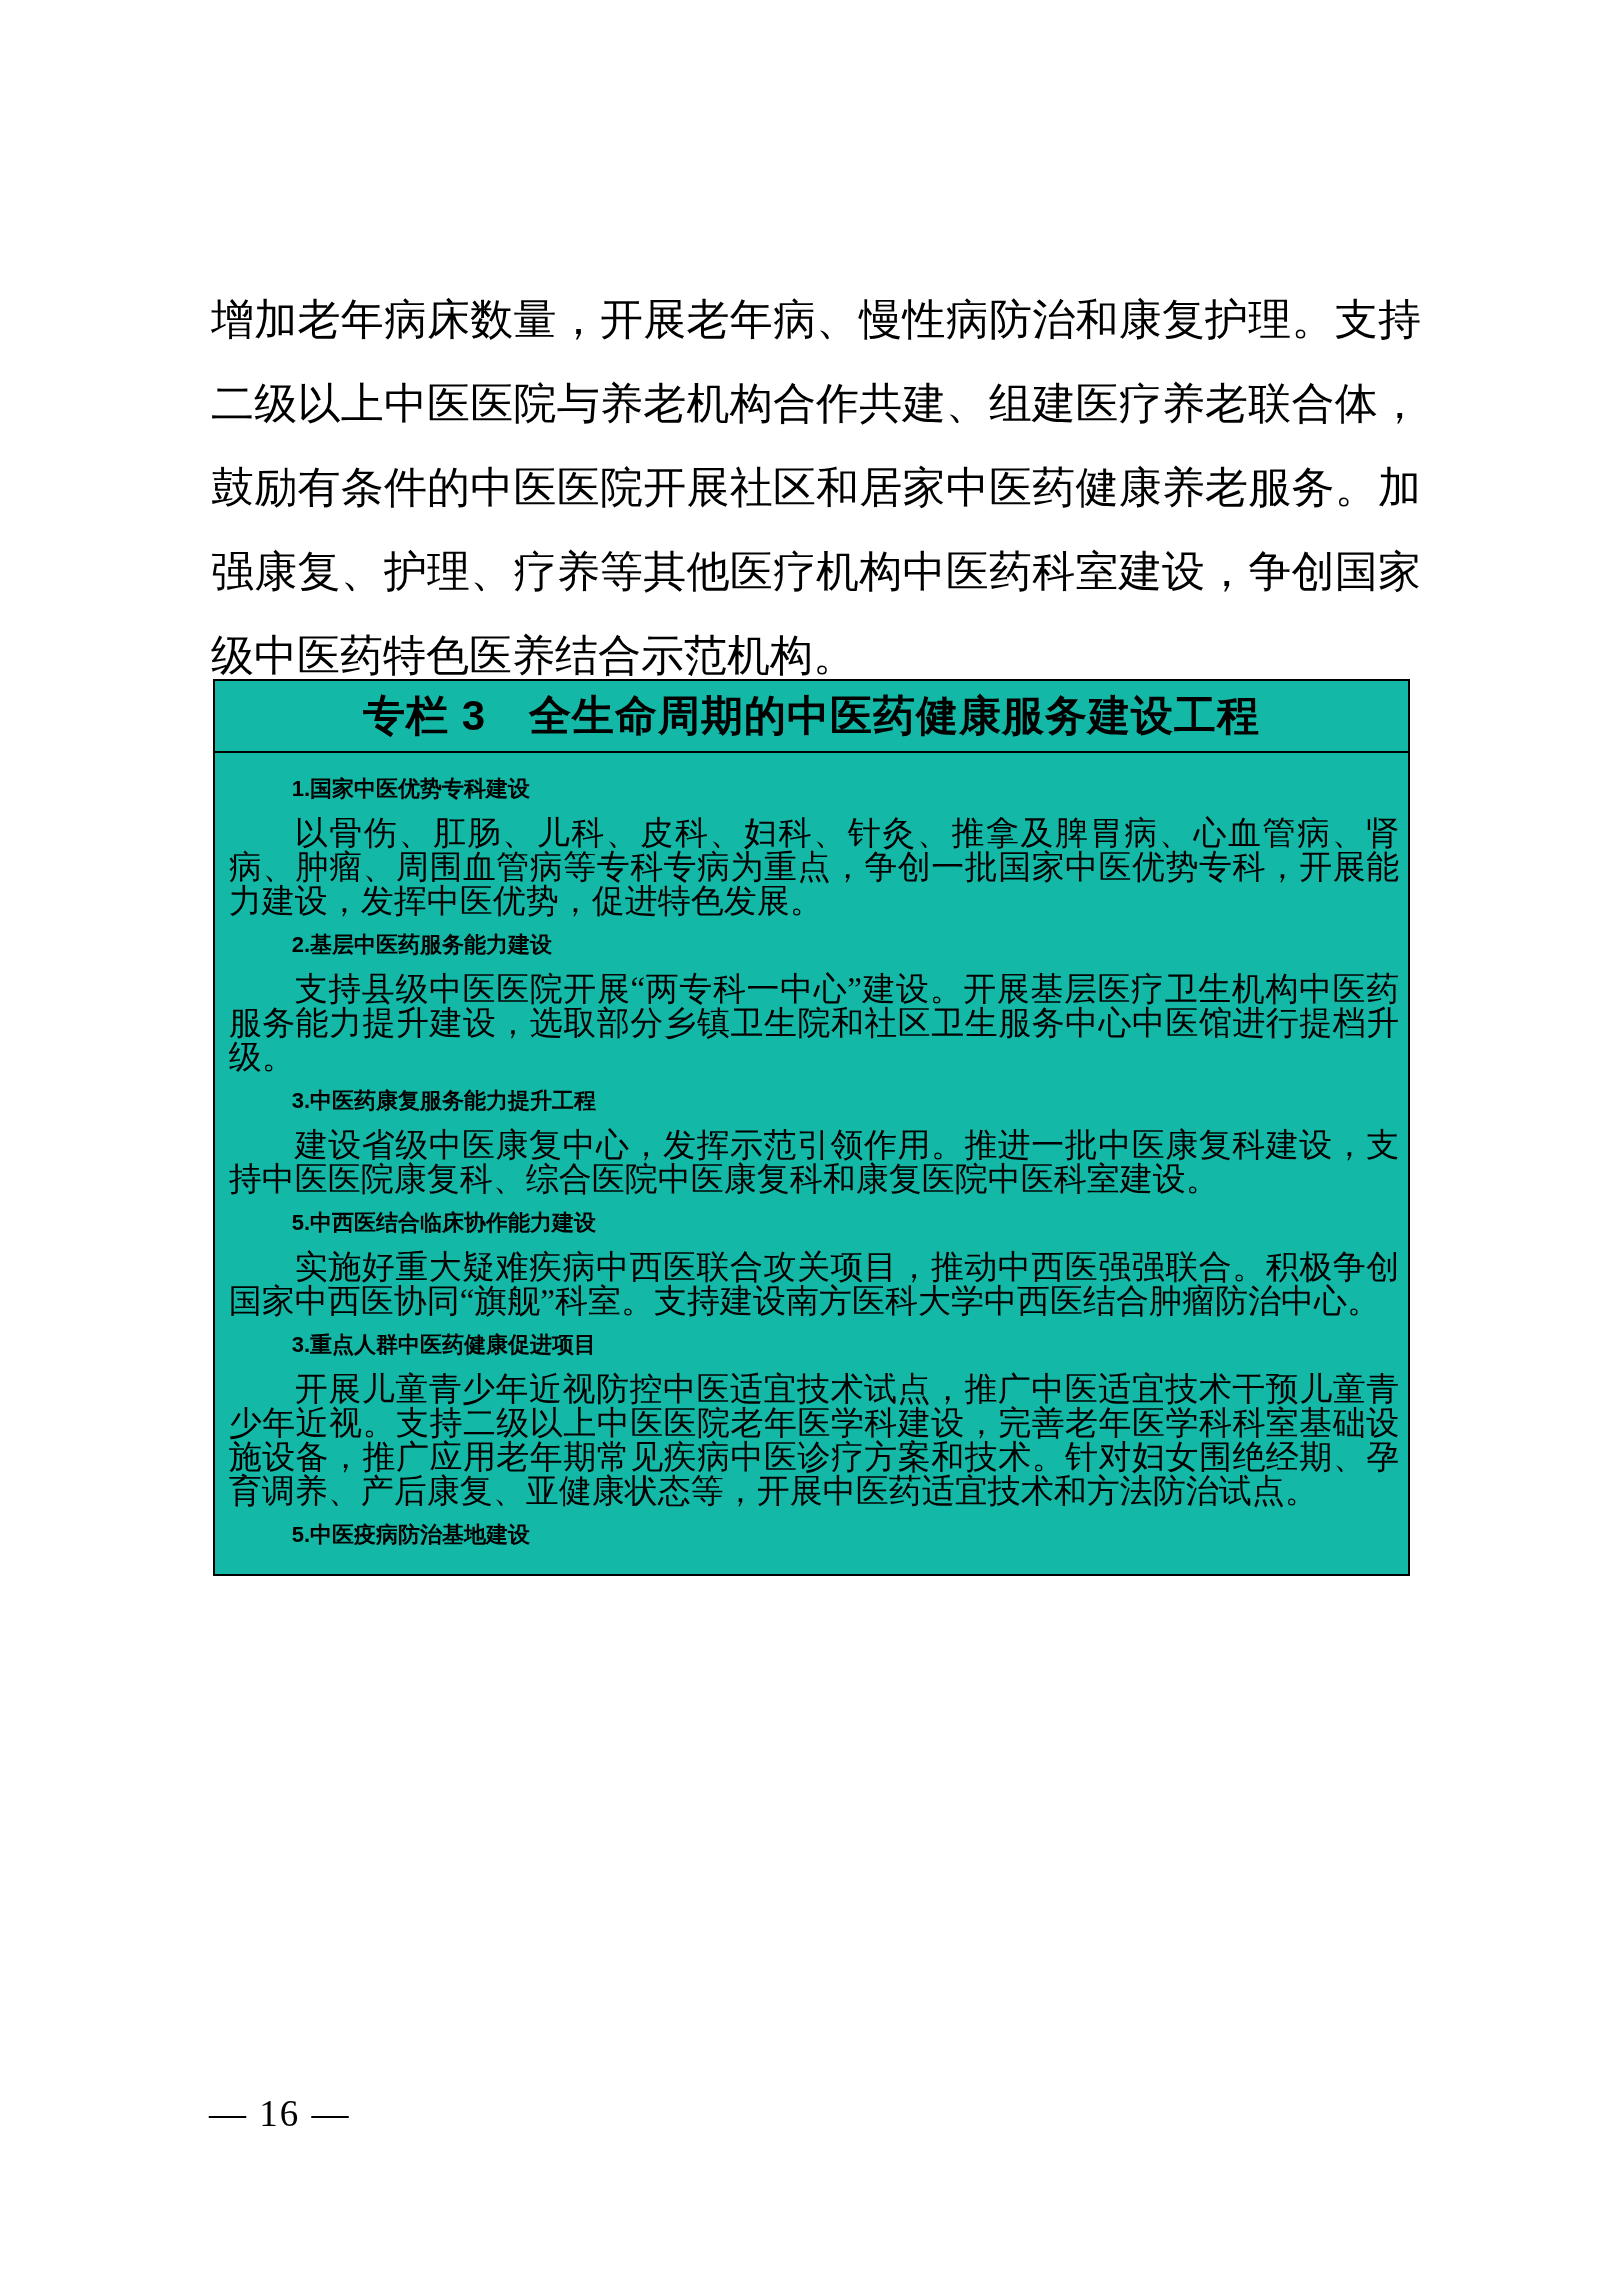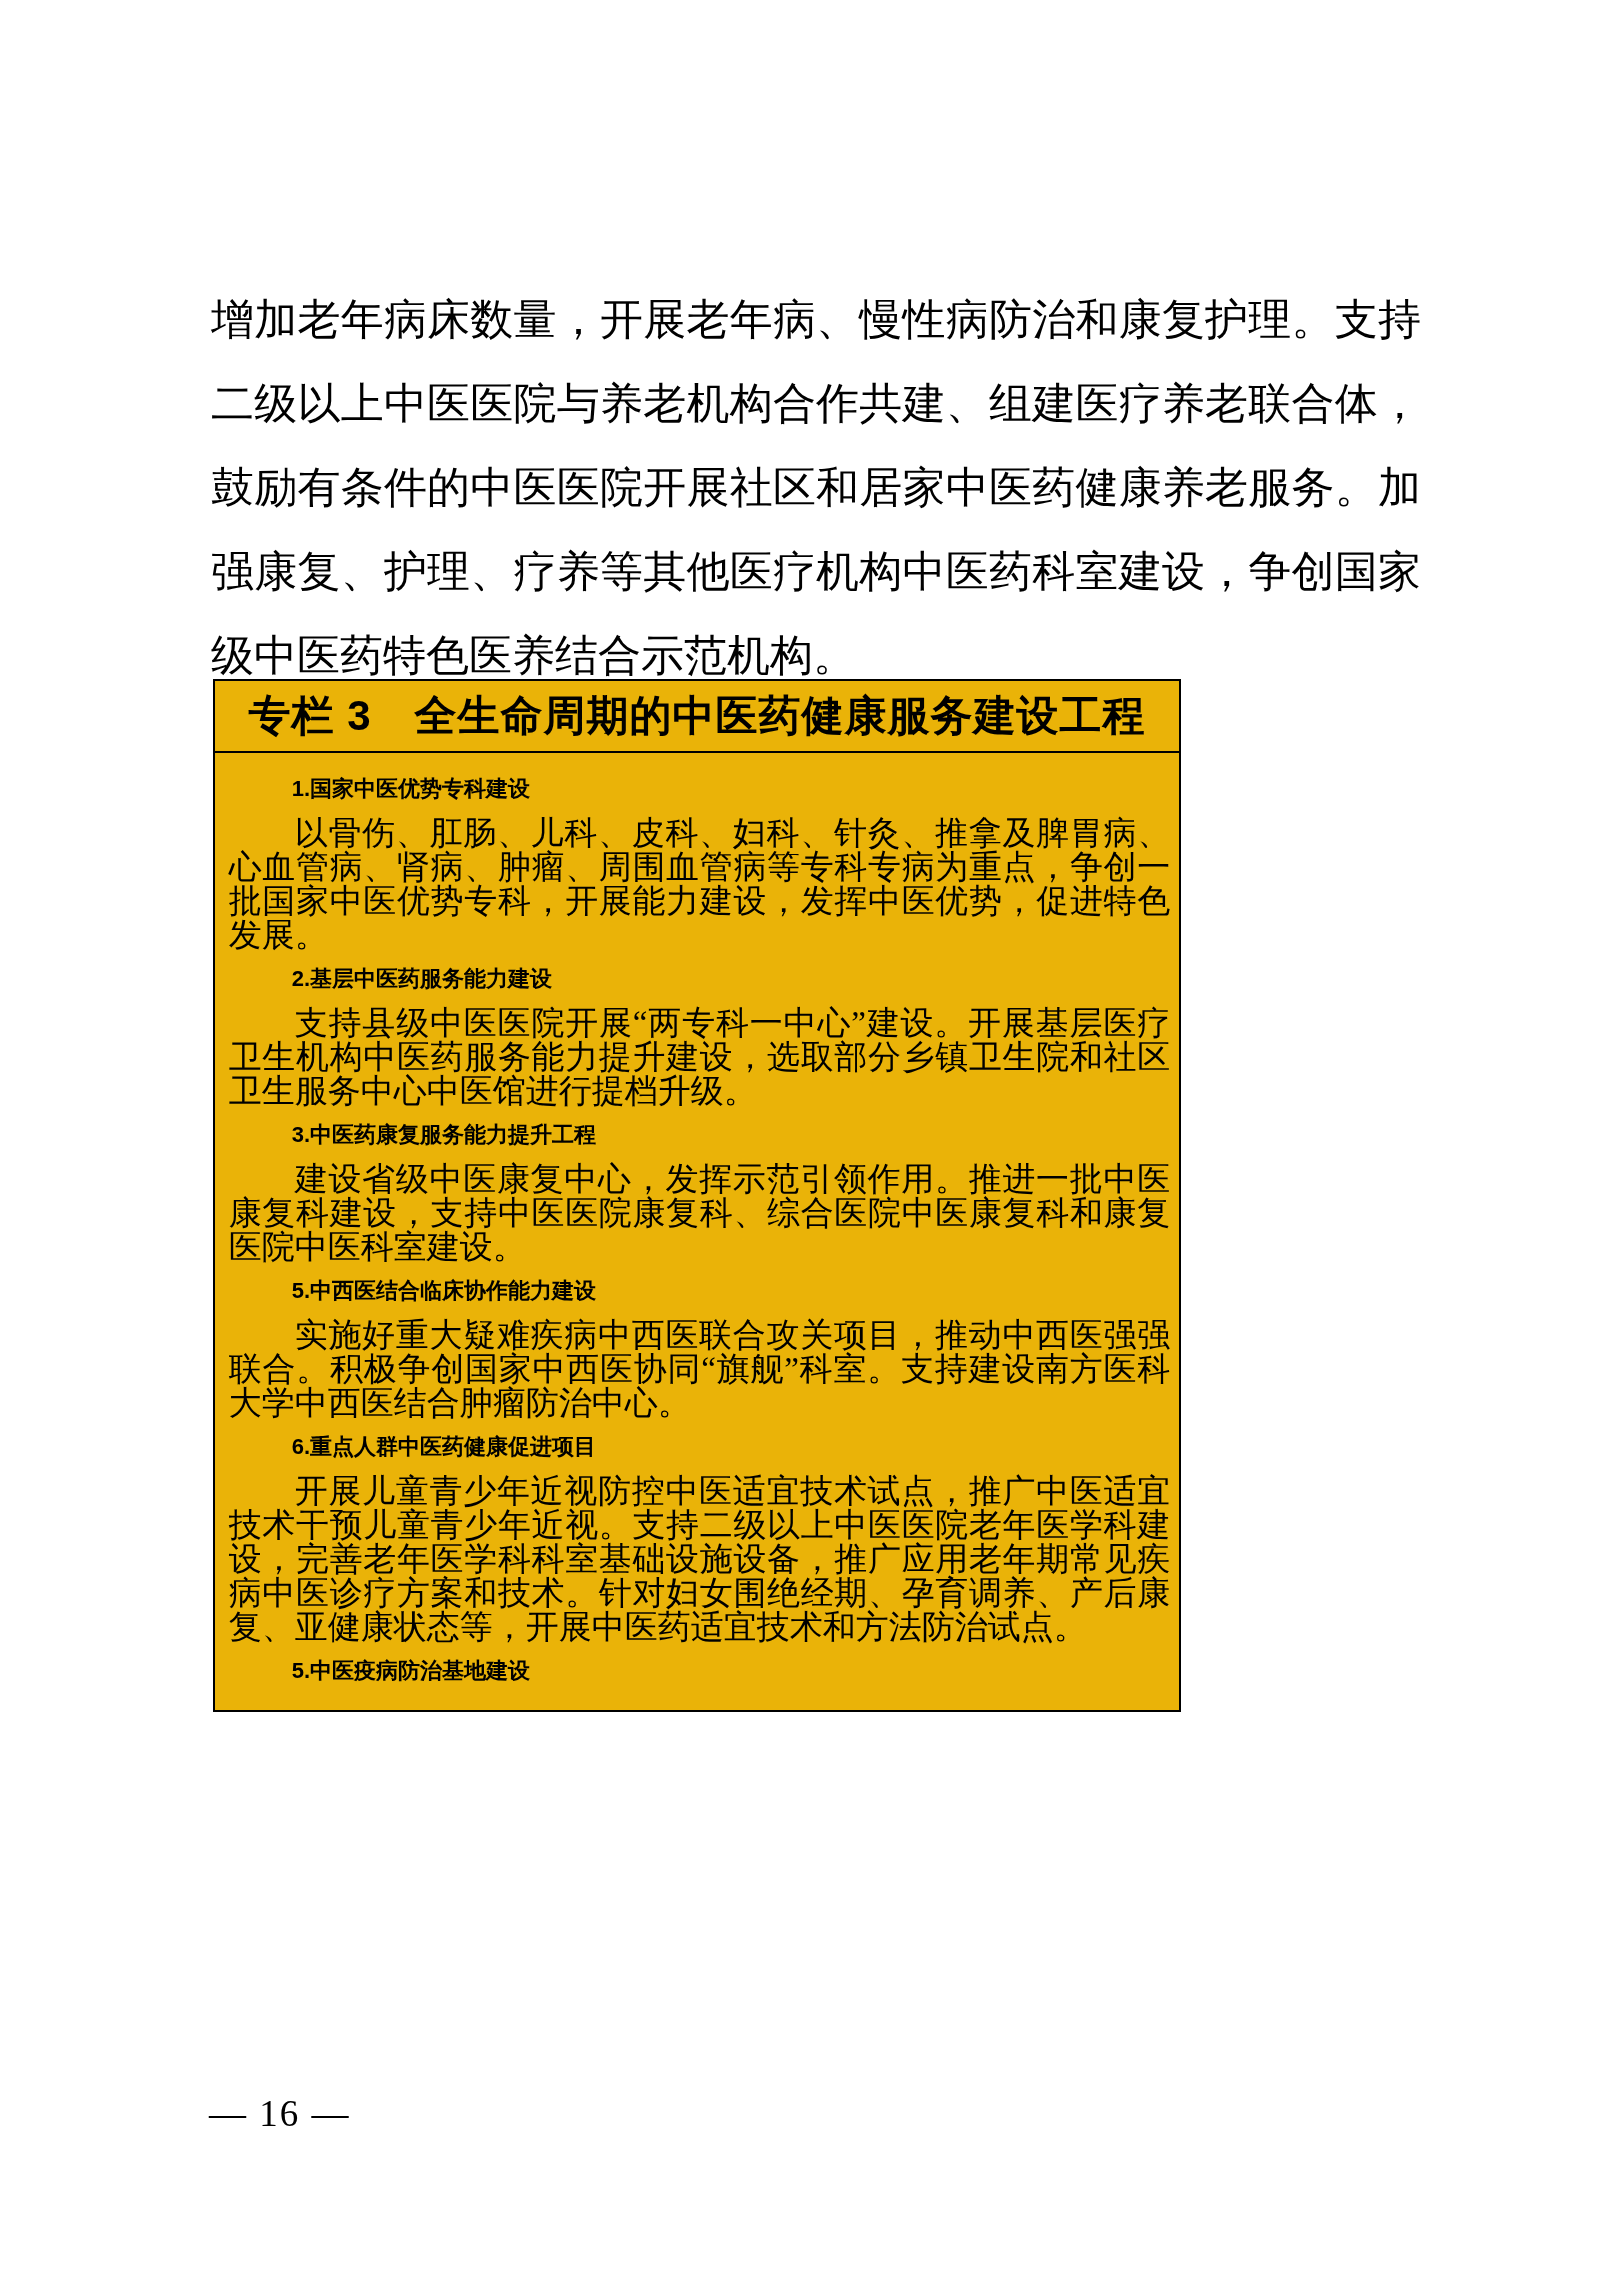--- a/index.html
+++ b/index.html
@@ -22,24 +22,24 @@
     margin: 0;
     font-size: 43px;
     line-height: 84px;
     text-align: justify;
     text-indent: 0;
   }
   .panel {
     position: absolute;
     left: 213px;
     top: 679px;
-    width: 968px;
+    width: 1197px;
     box-sizing: border-box;
     border: 2.9px solid #000000;
-    background: #eab308;
+    background: #14b8a6;
   }
   .panel-title {
     height: 70px;
     line-height: 70px;
     text-align: center;
     font-weight: bold;
     font-size: 42px;
     letter-spacing: 1px;
     border-bottom: 2px solid #000000;
     font-family: "Liberation Sans", sans-serif;
@@ -101,21 +101,21 @@
         <div class="sec-h">3.中医药康复服务能力提升工程</div>
         <p class="sec-p">建设省级中医康复中心，发挥示范引领作用。推进一批中医康复科建设，支持中医医院康复科、综合医院中医康复科和康复医院中医科室建设。</p>
       </div>
 
       <div class="sec">
         <div class="sec-h">5.中西医结合临床协作能力建设</div>
         <p class="sec-p">实施好重大疑难疾病中西医联合攻关项目，推动中西医强强联合。积极争创国家中西医协同“旗舰”科室。支持建设南方医科大学中西医结合肿瘤防治中心。</p>
       </div>
 
       <div class="sec">
-        <div class="sec-h">6.重点人群中医药健康促进项目</div>
+        <div class="sec-h">3.重点人群中医药健康促进项目</div>
         <p class="sec-p">开展儿童青少年近视防控中医适宜技术试点，推广中医适宜技术干预儿童青少年近视。支持二级以上中医医院老年医学科建设，完善老年医学科科室基础设施设备，推广应用老年期常见疾病中医诊疗方案和技术。针对妇女围绝经期、孕育调养、产后康复、亚健康状态等，开展中医药适宜技术和方法防治试点。</p>
       </div>
 
       <div class="sec">
         <div class="sec-h">5.中医疫病防治基地建设</div>
 
       </div>
     </div>
 </section>
 

